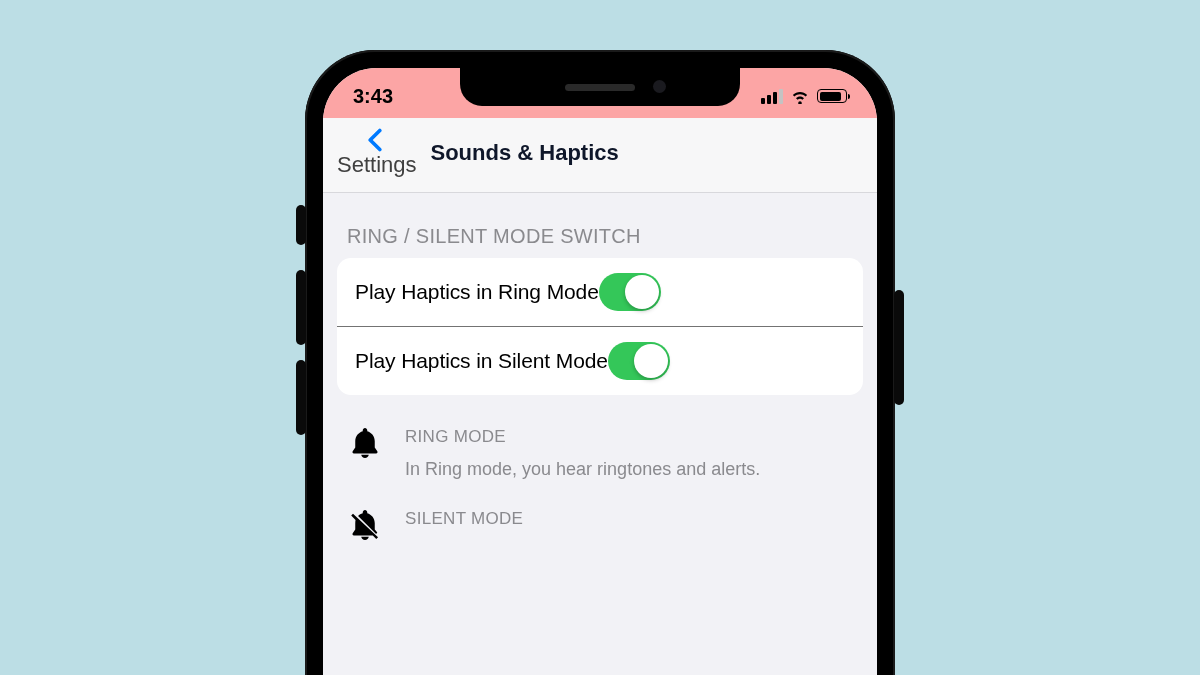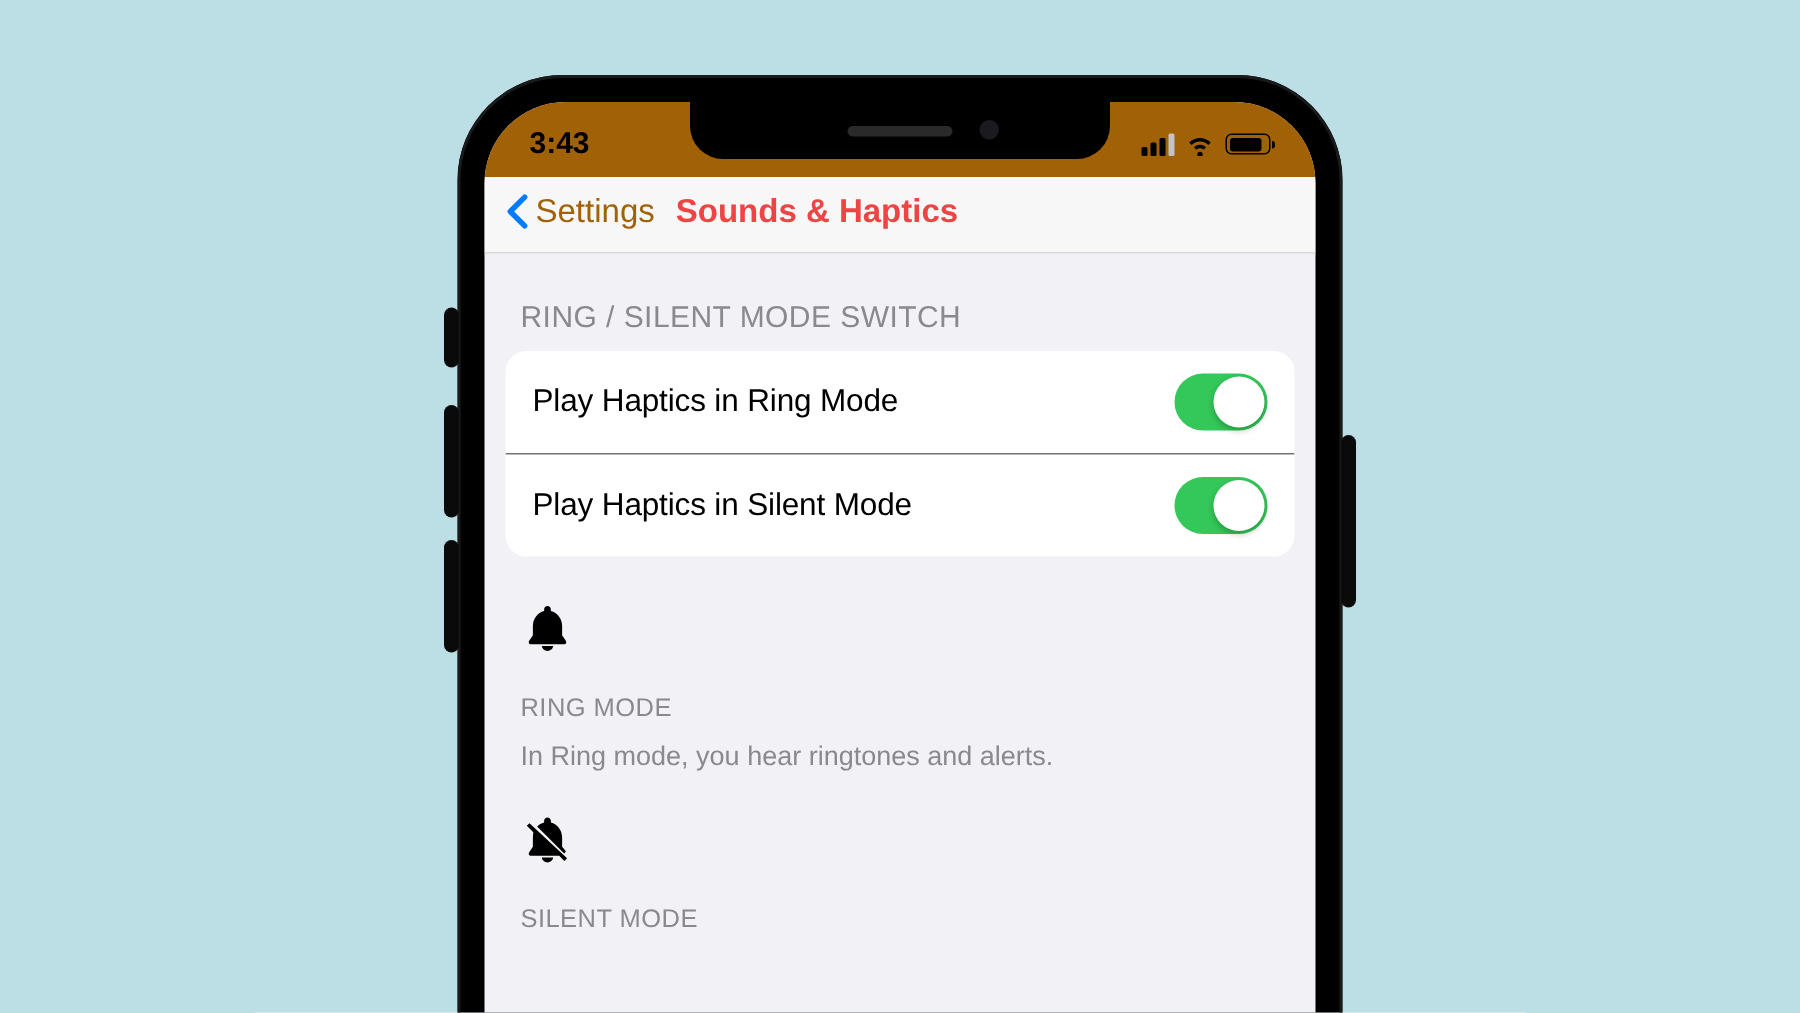--- a/index.html
+++ b/index.html
@@ -77,21 +77,21 @@
       right: 74px;
       top: 12px;
     }
 
     .status-bar {
       height: 50px;
       display: flex;
       justify-content: space-between;
       align-items: center;
       padding: 0 30px;
-      background: #a16207;
+      background: #fca5a5;
       position: relative;
     }
     .status-time {
       font-size: 20px;
       font-weight: 700;
       color: #000;
       margin-top: 6px;
     }
     .status-icons {
       display: flex;
@@ -142,30 +142,31 @@
     .nav-header {
       background: #f7f7f8;
       padding: 10px 14px 14px 14px;
       display:flex;
       align-items:center;
       border-bottom: 1px solid #d8d8dc;
     }
     .back {
       display:flex;
       align-items:center;
-      color:#a16207;
+      color:#404040;
       font-size: 22px;
       font-weight: 500;
       cursor:pointer;
+      flex-direction:column;
     }
     .back svg { width: 16px; height: 24px; margin-right: 4px; }
     .nav-title {
       font-size: 22px;
       font-weight: 700;
-      color:#ef4444;
+      color:#0f172a;
       margin-left: 14px;
     }
 
     .content {
       padding: 0;
     }
     .section-header {
       font-size: 20px;
       font-weight: 400;
       color: #8a8a8e;
@@ -174,21 +175,21 @@
     }
     .settings-group {
       background: #fff;
       border-radius: 14px;
       margin: 0 14px;
       overflow: hidden;
     }
     .settings-row {
       display: flex;
       align-items: center;
-      justify-content: space-between;
+      justify-content: flex-start;
       padding: 15px 18px;
     }
     .settings-row + .settings-row {
       border-top: 1px solid #737373;
     }
     .row-label {
       font-size: 21px;
       font-weight: 500;
       color: #000;
       letter-spacing: -0.1px;
@@ -209,21 +210,20 @@
       position: absolute;
       top: 2px;
       right: 2px;
       box-shadow: 0 2px 4px rgba(0,0,0,0.25);
     }
 
     .mode-block {
       display: flex;
       padding: 30px 24px 0 24px;
       gap: 18px;
-      flex-direction: column;
     }
     .mode-icon {
       width: 40px;
       flex-shrink: 0;
       color:#000;
     }
     .mode-icon svg { width: 36px; height: 36px; }
     .mode-text { flex:1; padding-top:2px; }
     .mode-title {
       font-size: 17px;

